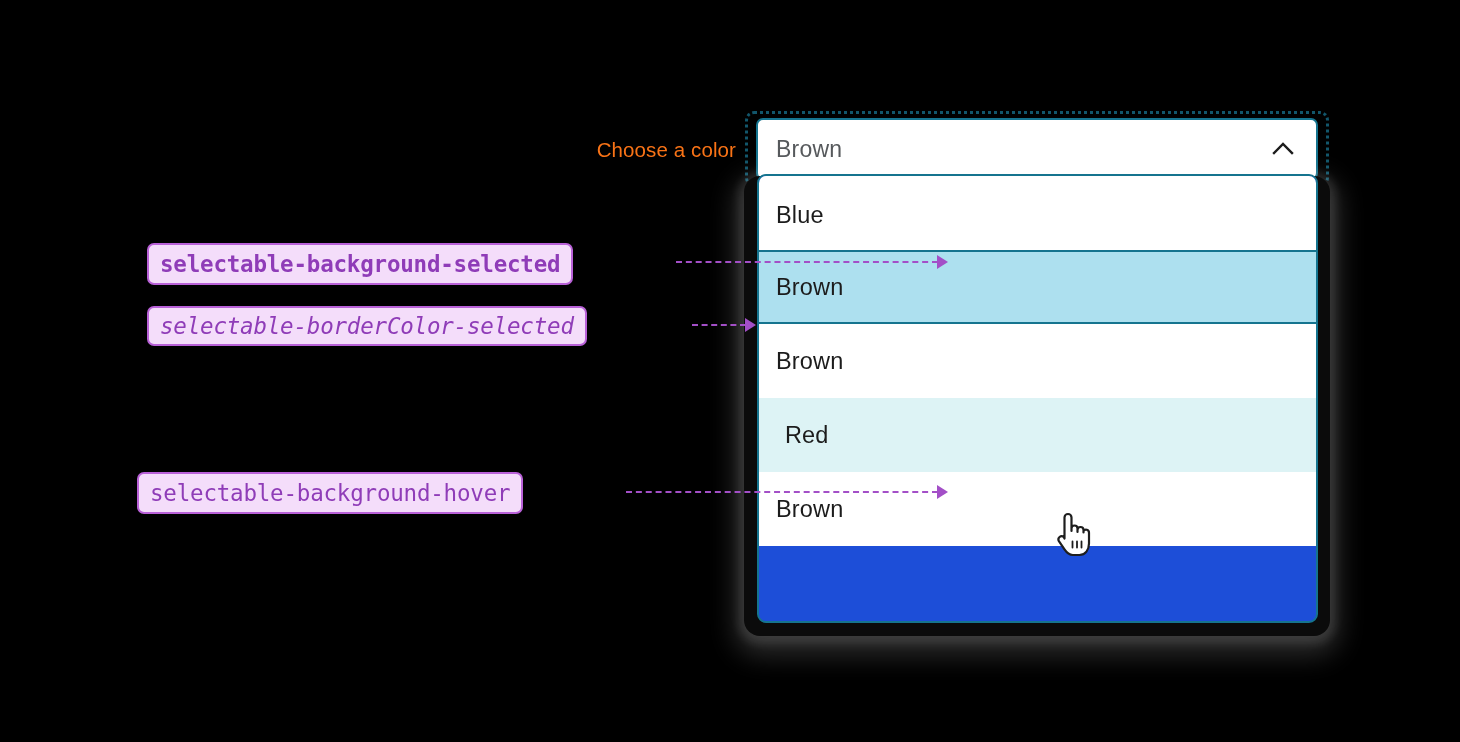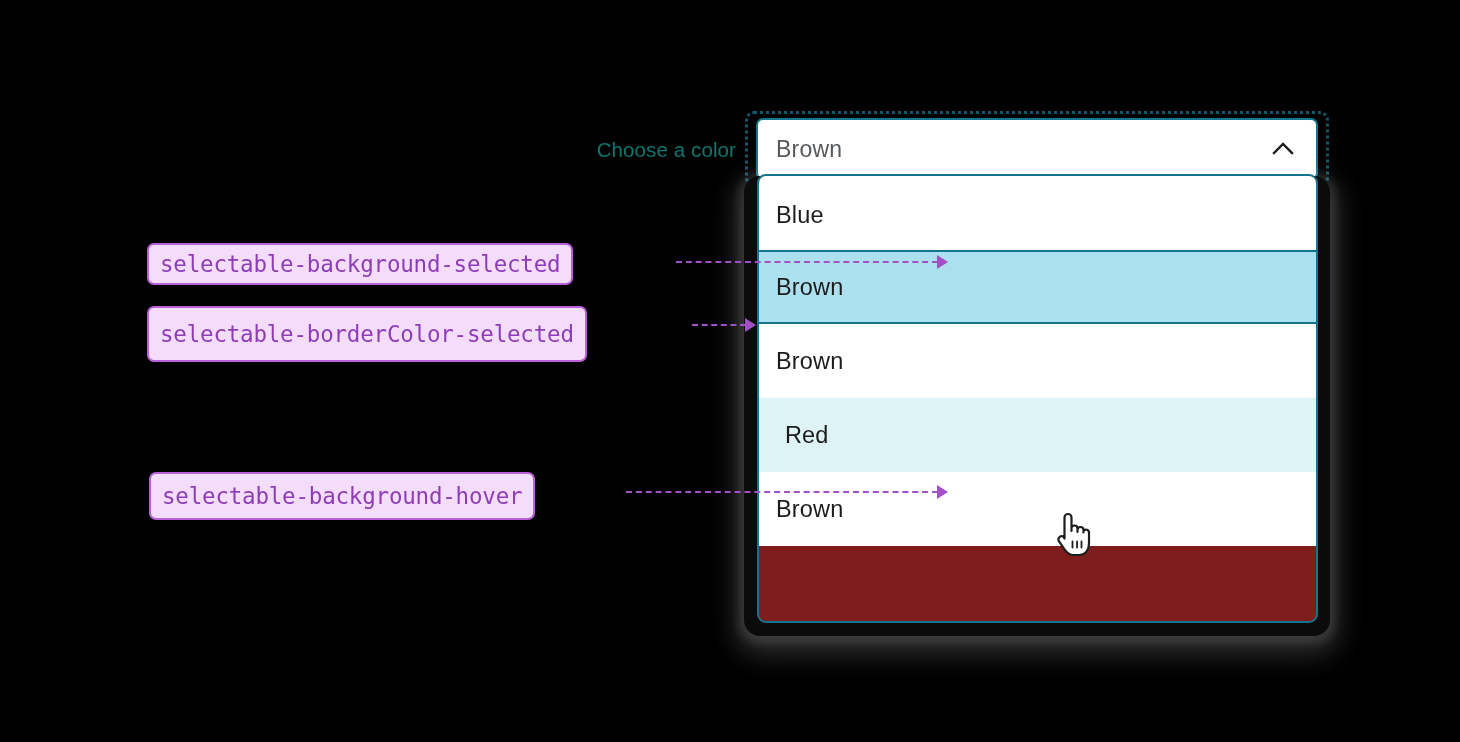--- a/index.html
+++ b/index.html
@@ -24,21 +24,21 @@
 
   
   .field-label {
     position: absolute;
     left: 470px;
     top: 136px;
     width: 288px;
     text-align: right;
     padding-right: 22px;
     box-sizing: border-box;
-    color: #0f766e;
+    color: #f97316;
     font-size: 20.5px;
     line-height: 28px;
     letter-spacing: 0.1px;
     white-space: nowrap;
   }
 
   
   .combo-wrap {
     position: absolute;
     left: 756px;
@@ -96,21 +96,21 @@
       0 10px 26px 10px rgba(255,255,255,0.16),
       0 2px 10px 6px rgba(255,255,255,0.10);
     filter: blur(0.4px);
   }
   .panel {
     position: absolute;
     left: 757px;
     top: 174px;
     width: 561px;
     height: 449px;
-    background: #7f1d1d;
+    background: #1d4ed8;
     border: 2px solid #15748f;
     border-radius: 9px;
     box-sizing: border-box;
     overflow: hidden;
   }
   .option {
     position: relative;
     height: 74px;
     box-sizing: border-box;
     display: flex;
@@ -142,23 +142,23 @@
     color: #8f3cb8;
     font-family: "DejaVu Sans Mono", "Liberation Mono", monospace;
     font-size: 22.5px;
     line-height: 1;
     letter-spacing: -0.2px;
     display: flex;
     align-items: center;
     padding: 0 11px;
     white-space: nowrap;
   }
-  #token-bg-selected     { left: 147px; top: 243px; height: 42px; }
-  #token-border-selected { left: 147px; top: 306px; height: 56px; }
-  #token-bg-hover        { left: 149px; top: 472px; height: 48px; }
+  #token-bg-selected     { left: 147px; top: 243px; height: 42px; font-weight: bold; }
+  #token-border-selected { left: 147px; top: 306px; height: 40px; font-style: italic; }
+  #token-bg-hover        { left: 137px; top: 472px; height: 42px; }
 
   
   .connector { position: absolute; height: 14px; pointer-events: none; }
   .connector .line {
     position: absolute;
     left: 0;
     top: 6px;
     height: 0;
     border-top: 2.5px dashed #a34fc7;
   }

